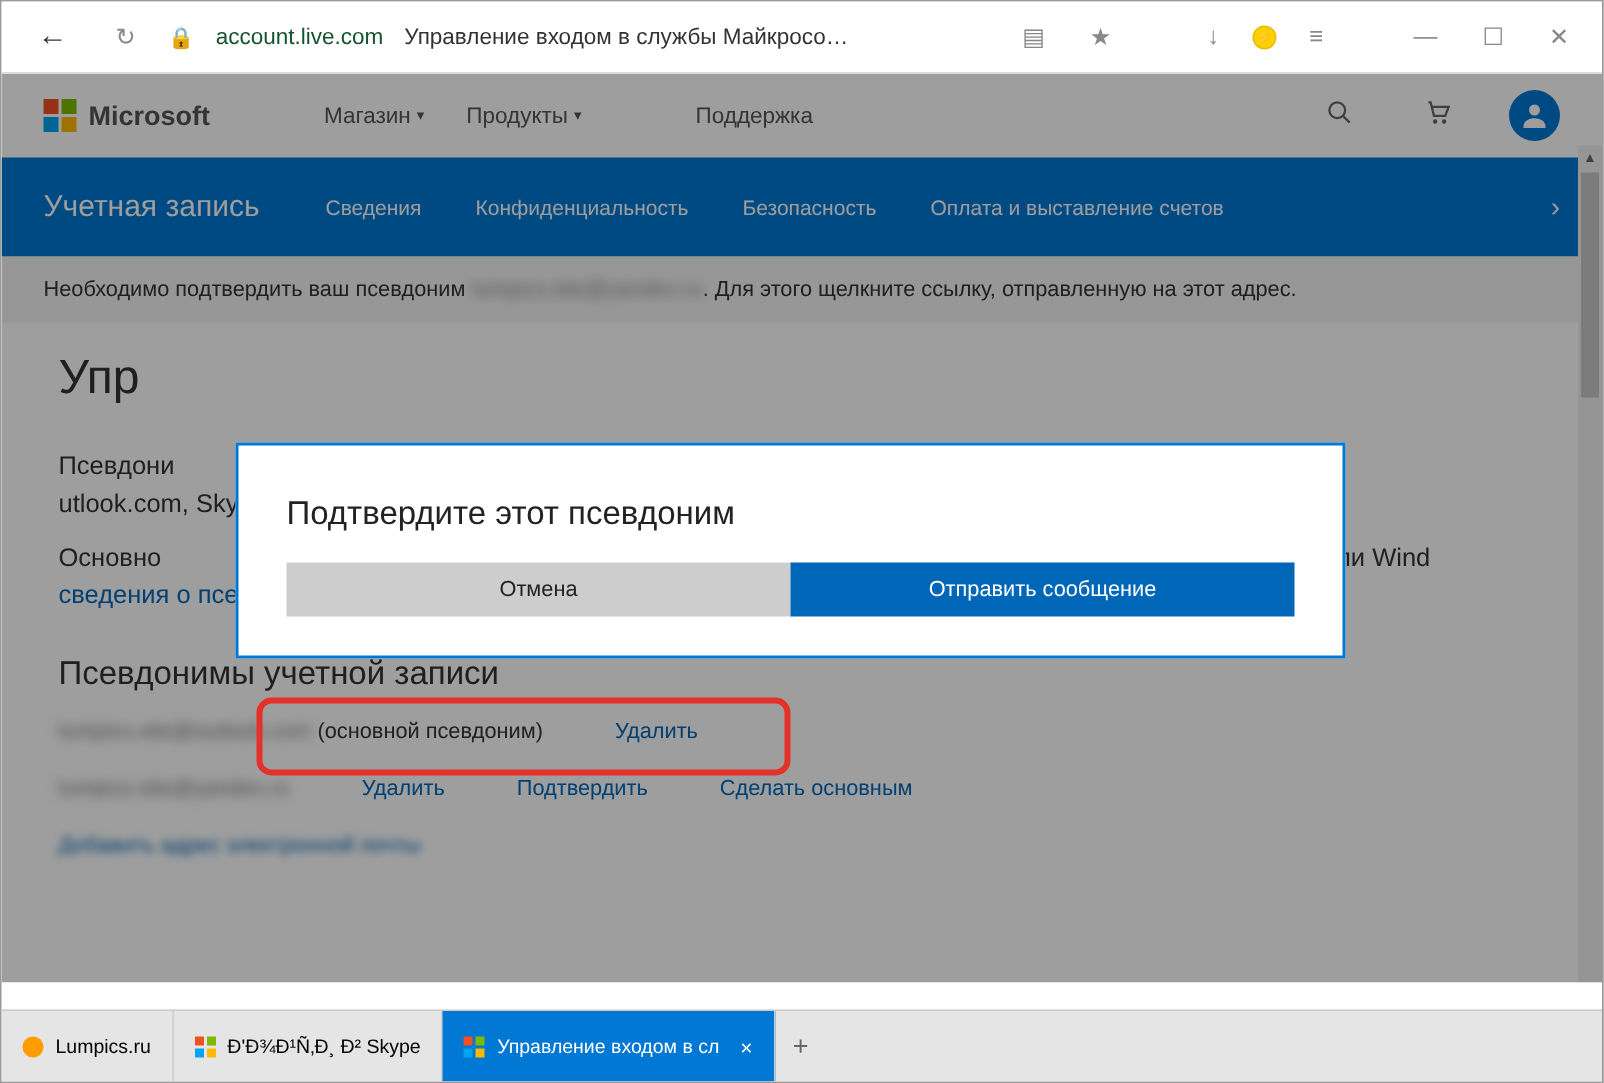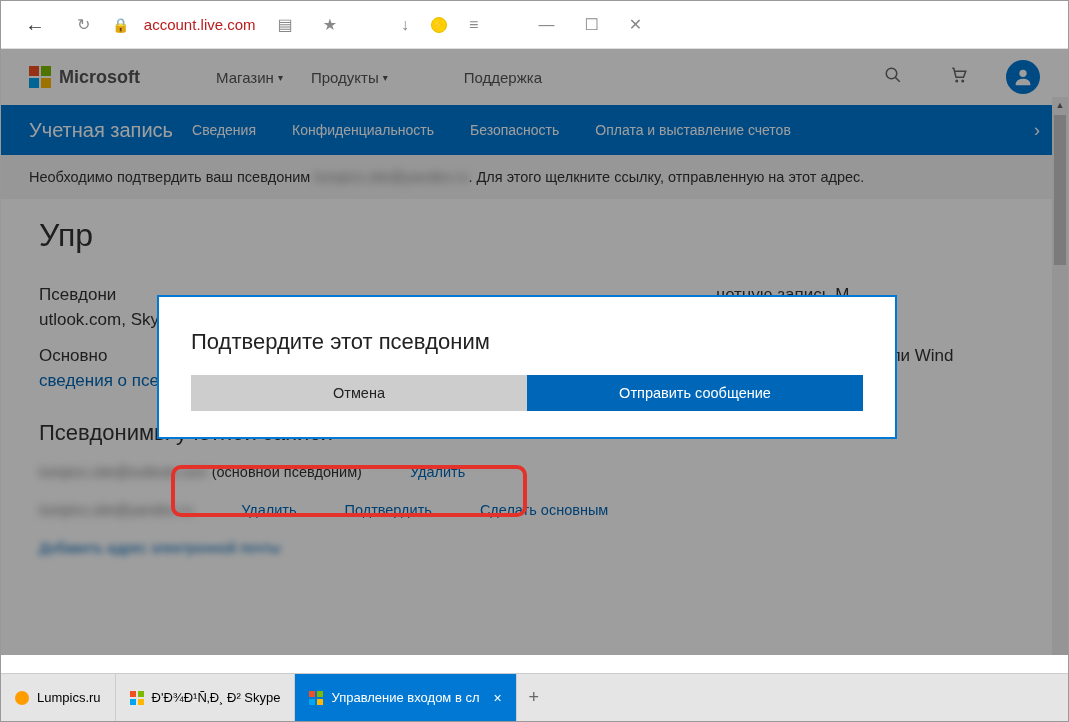--- a/index.html
+++ b/index.html
@@ -1,37 +1,37 @@
 <!DOCTYPE html>
 <html><head>
 <meta charset="utf-8">
 <style>
 *{box-sizing:border-box;margin:0;padding:0;font-family:"Segoe UI",Arial,sans-serif}
 body{width:1069px;height:722px;background:#fff;position:relative;overflow:hidden;border:1px solid #999}
 .browser-bar{height:48px;display:flex;align-items:center;padding:0 14px;gap:14px;border-bottom:1px solid #ddd;background:#fff}
 .browser-bar .back{font-size:20px;color:#333;cursor:pointer;padding:0 10px}
 .browser-bar .lock{font-size:14px;color:#888}
 .browser-bar .url{color:#888;font-size:15px;flex:0 0 auto}
-.browser-bar .url .domain{color:#b91c1c}
+.browser-bar .url .domain{color:#14532d}
 .browser-bar .title{color:#333;font-size:15px;flex:1;overflow:hidden;white-space:nowrap;text-overflow:ellipsis}
 .browser-bar .tool{font-size:16px;color:#888;padding:0 8px;cursor:pointer}
 .browser-bar .bolt{width:16px;height:16px;border-radius:50%;background:#ffd000;border:1px solid #e6bc00;display:flex;align-items:center;justify-content:center;font-size:10px;color:#b86}
 .page{position:relative;height:606px;overflow:hidden}
 .dim{position:absolute;inset:0;background:rgba(0,0,0,.38);z-index:5}
 .ms-header{height:56px;display:flex;align-items:center;padding:0 28px;gap:28px;background:#fff}
 .ms-logo{display:flex;align-items:center;gap:8px;font-size:18px;color:#555;font-weight:700}
 .ms-logo-grid{width:22px;height:22px;display:grid;grid-template:1fr 1fr/1fr 1fr;gap:2px}
 .ms-logo-grid span:nth-child(1){background:#f25022}.ms-logo-grid span:nth-child(2){background:#7fba00}.ms-logo-grid span:nth-child(3){background:#00a4ef}.ms-logo-grid span:nth-child(4){background:#ffb900}
 .nav-link{color:#555;font-size:15px;cursor:pointer;display:flex;align-items:center;gap:4px}
 .nav-link .chev{font-size:10px}
 .spacer{flex:1}
 .hdr-icon{color:#666;font-size:18px;padding:0 10px;cursor:pointer}
 .avatar{width:34px;height:34px;border-radius:50%;background:#0078d4;display:flex;align-items:center;justify-content:center;cursor:pointer}
 .avatar svg{width:22px;height:22px;fill:#fff}
-.blue-bar{height:50px;background:#0078d4;display:flex;align-items:center;padding:0 28px;gap:19px;color:#fff}
+.blue-bar{height:66px;background:#0078d4;display:flex;align-items:center;padding:0 28px;gap:44px;color:#fff}
 .blue-bar .brand{font-size:20px;font-weight:300}
 .blue-bar .tabs{display:flex;gap:36px;font-size:14px}
 .blue-bar .tab{cursor:pointer;white-space:nowrap}
 .blue-bar .arrow{margin-left:auto;font-size:18px;cursor:pointer}
 .notice{background:#f4f4f4;padding:14px 28px;font-size:14.5px;color:#333}
 .notice .blur{filter:blur(4px);color:#888}
 .content{padding:18px 38px;color:#333}
 .h1{font-size:32px;font-weight:300;margin-bottom:29px;color:#333}
 .p{font-size:17px;line-height:1.45;margin-bottom:12px;color:#333}
 .link{color:#0067b8;cursor:pointer}
@@ -61,20 +61,21 @@
 .tb-add{width:34px;display:flex;align-items:center;justify-content:center;font-size:18px;color:#666;cursor:pointer}
 </style>
 </head>
 <body>
 
 <div class="browser-bar">
   <span class="back">←</span>
   <span class="tool">↻</span>
   <span class="lock">🔒</span>
   <span class="url"><span class="domain">account.live.com</span></span>
+  <span class="title">Управление входом в службы Майкросо…</span>
   <span class="tool">▤</span>
   <span class="tool">★</span>
   <span style="width:20px"></span>
   <span class="tool">↓</span>
   <span class="bolt">⚡</span>
   <span class="tool">≡</span>
   <span style="width:16px"></span>
   <span class="tool">—</span>
   <span class="tool">☐</span>
   <span class="tool">✕</span>

